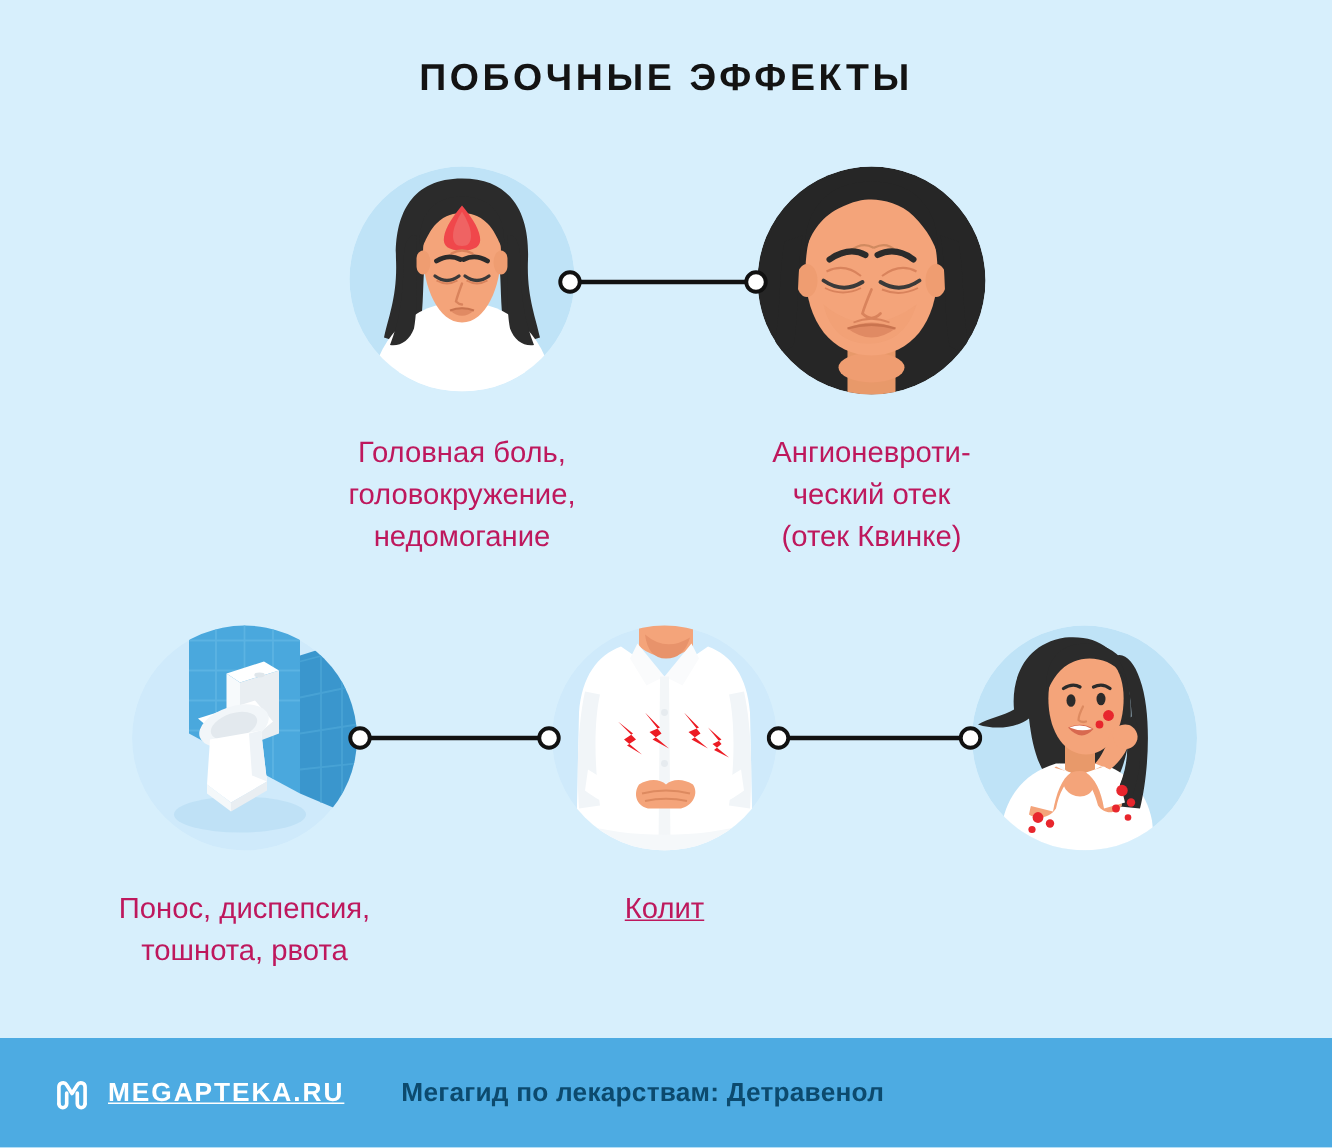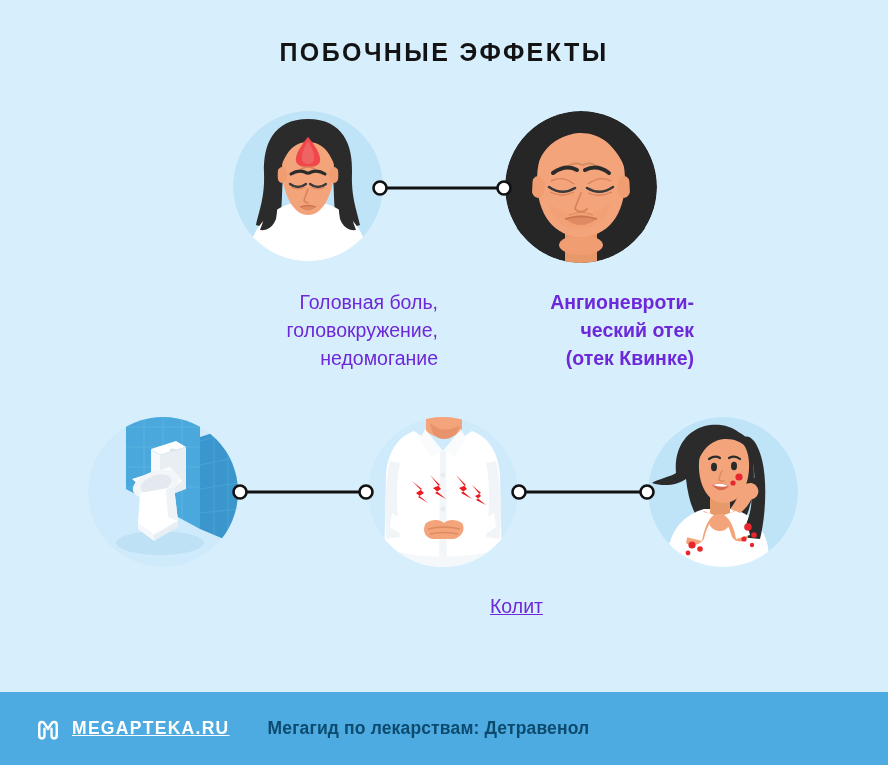--- a/index.html
+++ b/index.html
@@ -38,24 +38,24 @@
   }
   .circle-wrap {
     position: relative;
   }
   .circle-wrap svg {
     display: block;
   }
   
   .caption {
     position: absolute;
-    text-align: right;
+    text-align: center;
     font-size: 19.5px;
     line-height: 28px;
-    color: #6d28d9;
+    color: #be185d;
     white-space: pre-line;
   }
   
   .connector {
     position: absolute;
   }
   .connector svg { display:block; }
   
   .footer {
     position: absolute;
@@ -198,21 +198,21 @@
       <line x1="8" y1="8" x2="132" y2="8" stroke="#111111" stroke-width="3"></line>
       <circle cx="8" cy="8" r="6.5" fill="#ffffff" stroke="#111111" stroke-width="2.6"></circle>
       <circle cx="132" cy="8" r="6.5" fill="#ffffff" stroke="#111111" stroke-width="2.6"></circle>
     </svg>
   </div>
 
   <div class="caption" style="left:178px; top:288px; width:260px;">Головная боль,
 головокружение,
 недомогание</div>
 
-  <div class="caption" style="left:444px; top:288px; width:250px;font-weight:bold;">Ангионевроти-
+  <div class="caption" style="left:456px; top:288px; width:250px;">Ангионевроти-
 ческий отек
 (отек Квинке)</div>
 
   <div class="node" style="left:88px; top:417px;">
     <div class="circle-wrap">
       <svg width="150" height="150" viewBox="0 0 150 150">
         <defs>
           <clipPath id="clipC">
               <circle cx="75" cy="75" r="75"></circle>
             </clipPath>
@@ -373,20 +373,22 @@
   </div>
 
   <div class="connector" style="left:511px; top:484px;">
     <svg width="144" height="16" viewBox="0 0 144 16">
       <line x1="8" y1="8" x2="136" y2="8" stroke="#111111" stroke-width="3"></line>
       <circle cx="8" cy="8" r="6.5" fill="#ffffff" stroke="#111111" stroke-width="2.6"></circle>
       <circle cx="136" cy="8" r="6.5" fill="#ffffff" stroke="#111111" stroke-width="2.6"></circle>
     </svg>
   </div>
 
+  <div class="caption" style="left:33px; top:592px; width:260px;">Понос, диспепсия,
+тошнота, рвота</div>
 
   <div class="caption" style="left:343px; top:592px; width:200px;text-decoration:underline;">Колит</div>
 
 
   <div class="footer">
     <svg class="footer-logo-mark" viewBox="0 0 28 28">
       <path d="M4.6 21.4 V9.4 a3 3 0 0 1 5.6 -1.5 L14 14 l3.8 -6.1 a3 3 0 0 1 5.6 1.5 V21.4" fill="none" stroke="#ffffff" stroke-width="2.6" stroke-linecap="round" stroke-linejoin="round"></path>
       <path d="M4.6 21.4 a2.8 2.8 0 0 0 5.6 0 V13.6" fill="none" stroke="#ffffff" stroke-width="2.6" stroke-linecap="round" stroke-linejoin="round"></path>
       <path d="M23.4 21.4 a2.8 2.8 0 0 1 -5.6 0 V13.6" fill="none" stroke="#ffffff" stroke-width="2.6" stroke-linecap="round" stroke-linejoin="round"></path>
     </svg>

